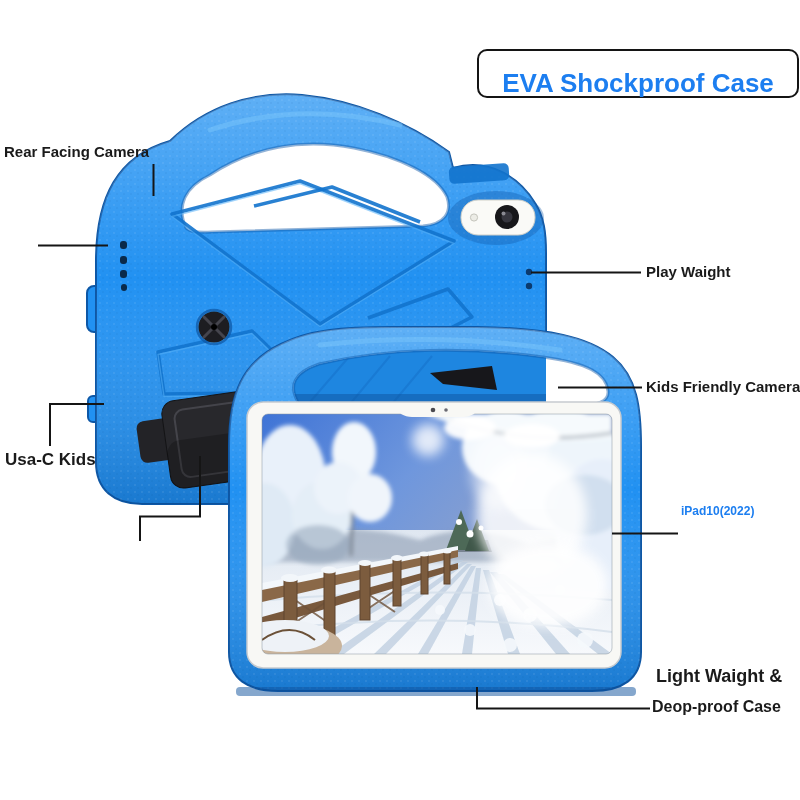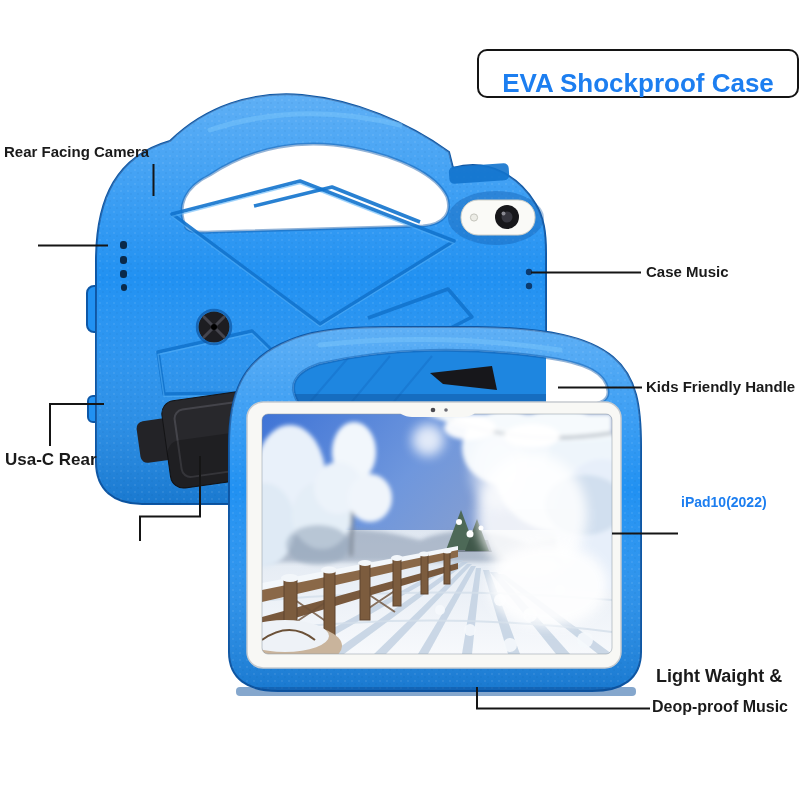--- a/index.html
+++ b/index.html
@@ -14,21 +14,21 @@
   .groove-hi{fill:none;stroke:var(--case-blue-light,#55b0f7);stroke-width:1.4;stroke-linejoin:round;opacity:.55;}
   .callout{stroke:var(--line-black,#151515);stroke-width:2;fill:none;}
 
   .lbl{position:absolute;font-weight:700;color:var(--label-text,#1a1a1a);
        font-size:15px;line-height:1.15;white-space:nowrap;}
   .lbl-usb{font-size:17px;left:5px;top:450px;}
   .lbl-rear{left:4px;top:143px;text-align:right;}
   .lbl-play{left:646px;top:263px;}
   .lbl-kids{left:646px;top:378px;}
   .lbl-kick{font-size:21px;left:30px;top:545px;}
-  .lbl-model{font-size:14px;left:681px;top:494px;color:var(--model-text,#1c7ef0);}
+  .lbl-model{font-size:12px;left:681px;top:505px;color:var(--model-text,#1c7ef0);}
   .lbl-lw1{font-size:18px;left:656px;top:666px;}
   .lbl-lw2{font-size:16px;left:652px;top:698px;}
 
   .title-badge{position:absolute;left:477px;top:49px;width:318px;height:45px;
       border:2.5px solid #141414;border-radius:10px;background:#fff;
       display:flex;align-items:center;justify-content:center;}
   .title-badge span{font-weight:700;font-size:26px;color:var(--title-text,#1c7ef0);letter-spacing:0;margin-top:20px;}
 </style>
 </head>
 <body>
@@ -251,19 +251,19 @@
       <polyline class="callout" points="200,456 200,516.5 140,516.5 140,541"></polyline>
       <polyline class="callout" points="477,687 477,708.5 650,708.5"></polyline>
     </g>
   </svg>
 
   <div class="title-badge">
     <span>EVA Shockproof Case</span>
   </div>
 
   <div class="lbl lbl-rear">Rear Facing Camera</div>
-  <div class="lbl lbl-play">Case Music</div>
-  <div class="lbl lbl-kids">Kids Friendly Handle</div>
-  <div class="lbl lbl-usb">Usa-C Rear</div>
+  <div class="lbl lbl-play">Play Waight</div>
+  <div class="lbl lbl-kids">Kids Friendly Camera</div>
+  <div class="lbl lbl-usb">Usa-C Kids</div>
   <div class="lbl lbl-model">iPad10(2022)</div>
   <div class="lbl lbl-lw1">Light Waight &amp;</div>
-  <div class="lbl lbl-lw2">Deop-proof Music</div>
+  <div class="lbl lbl-lw2">Deop-proof Case</div>
 </div>
 
 </body></html>

